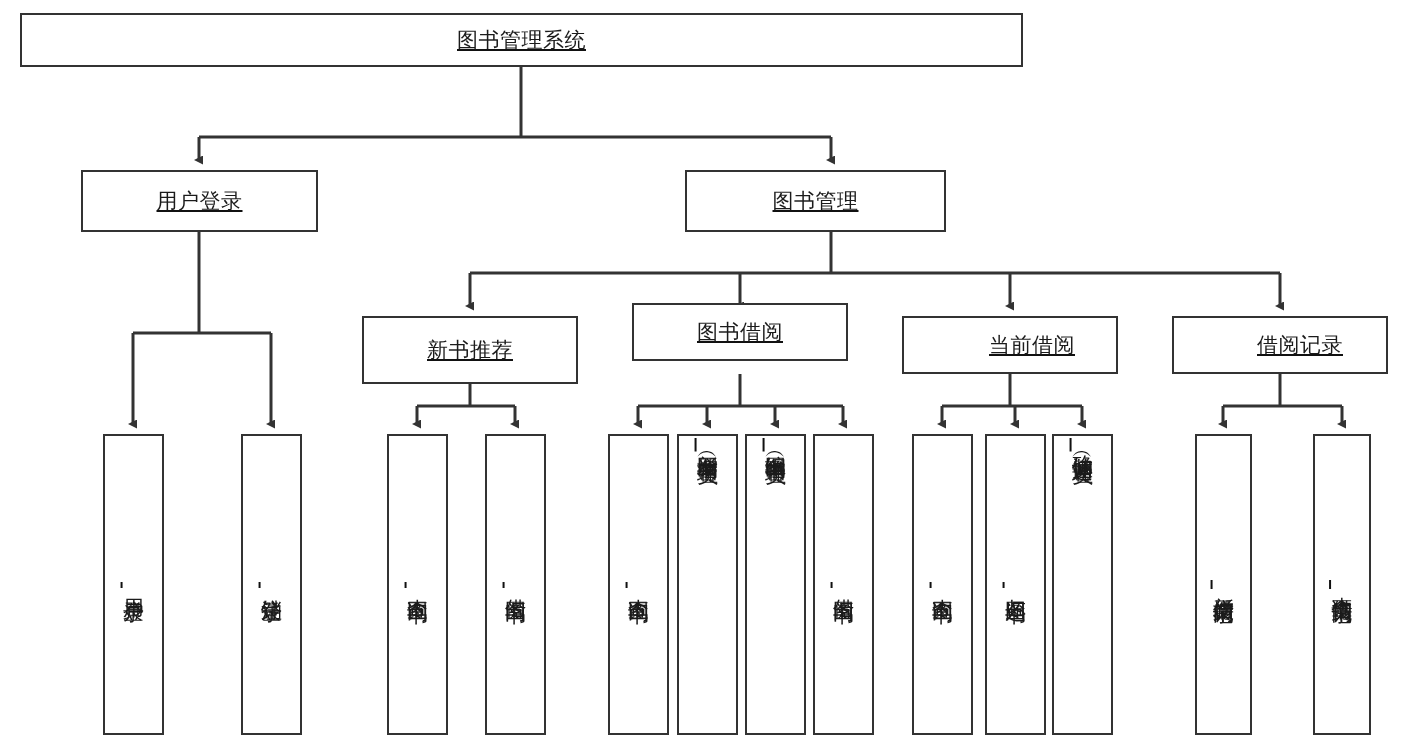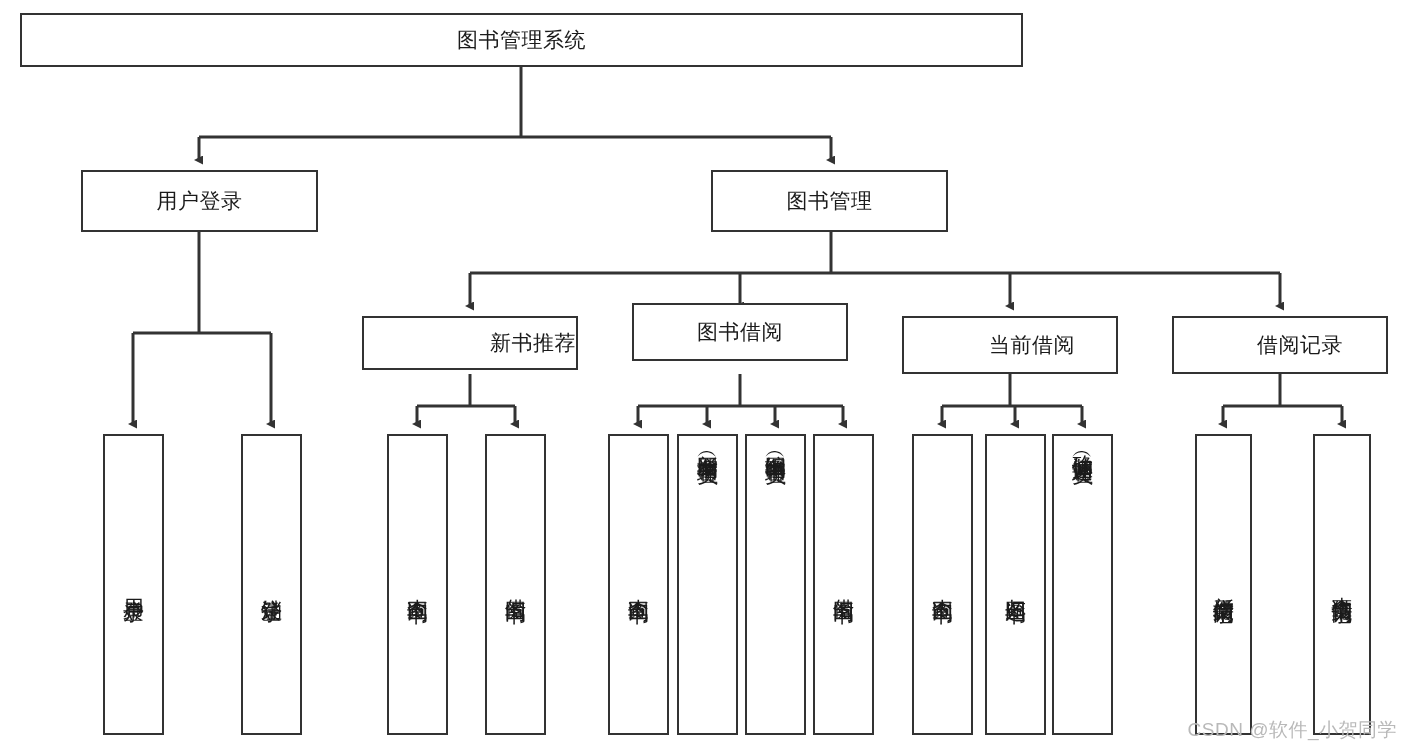--- a/index.html
+++ b/index.html
@@ -28,20 +28,21 @@
   }
   .node {
     position: absolute;
     box-sizing: border-box;
     border: 2px solid #333333;
     background: #ffffff;
     display: flex;
     align-items: center;
     justify-content: center;
     text-align: center;
+    text-decoration: underline;
   }
   .node .label {
     font-size: 21px;
     line-height: 1.18;
     letter-spacing: 0.5px;
     color: #1b1b1b;
     white-space: nowrap;
   }
   
   .node.vertical {
@@ -130,25 +131,25 @@
     </g>
   </svg>
 
   <div class="node" style="left:20px; top:13px; width:1003px; height:54px;">
     <span class="label">图书管理系统</span>
   </div>
 
   <div class="node" style="left:81px; top:170px; width:237px; height:62px;">
     <span class="label">用户登录</span>
   </div>
-  <div class="node" style="left:711px; top:170px; width:237px; height:62px;">
+  <div class="node" style="left:685px; top:170px; width:261px; height:62px;">
     <span class="label">图书管理</span>
   </div>
 
-  <div class="node" style="left:362px; top:316px; width:216px; height:54px;justify-content:flex-end;">
+  <div class="node" style="left:362px; top:316px; width:216px; height:68px;">
     <span class="label">新书推荐</span>
   </div>
   <div class="node" style="left:632px; top:303px; width:216px; height:58px;">
     <span class="label">图书借阅</span>
   </div>
   <div class="node" style="left:902px; top:316px; width:216px; height:58px;padding-left:44px;">
     <span class="label">当前借阅</span>
   </div>
   <div class="node" style="left:1172px; top:316px; width:216px; height:58px;padding-left:40px;">
     <span class="label">借阅记录</span>
@@ -191,15 +192,14 @@
     <span class="label">确认归还（管理员）</span>
   </div>
 
   <div class="node vertical" style="left:1195px; top:434px; width:57px; height:301px;">
     <span class="label">新增借阅记录</span>
   </div>
   <div class="node vertical" style="left:1313px; top:434px; width:58px; height:301px;">
     <span class="label">查询借阅记录</span>
   </div>
 
-  <div id="watermark">CSDN @软件_小贺同学</div>
 
 </div>
 
 </body></html>

